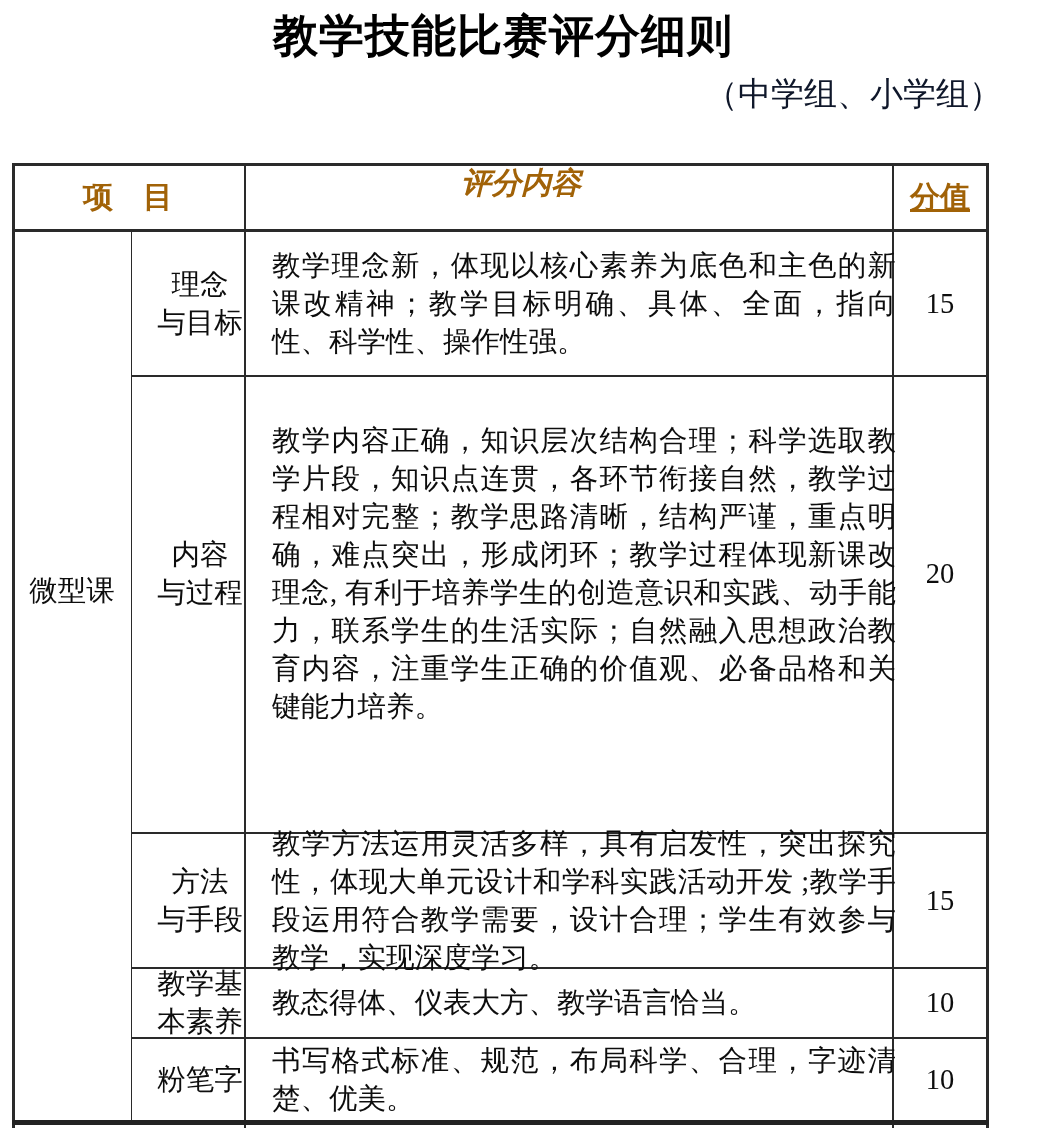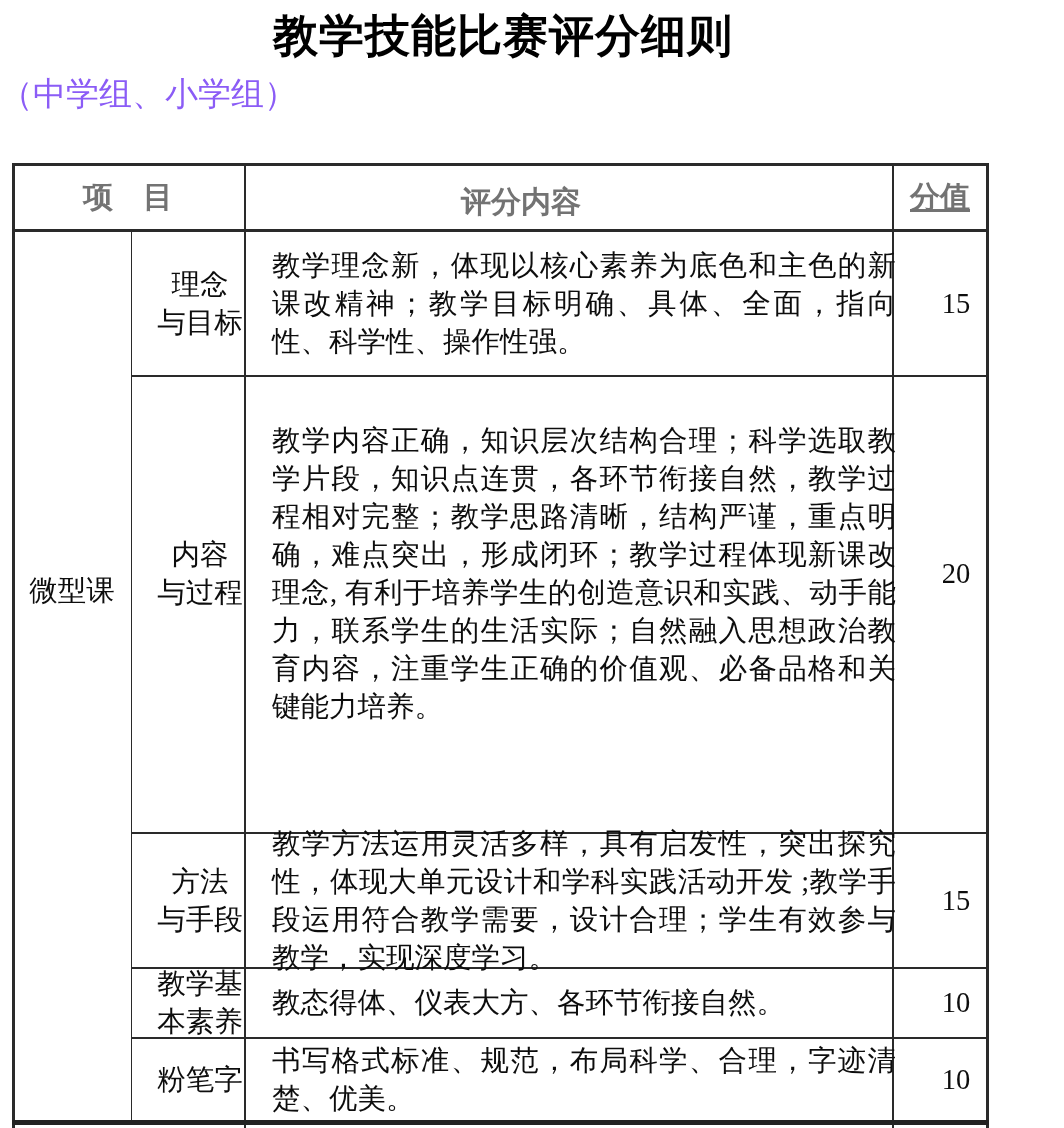--- a/index.html
+++ b/index.html
@@ -8,21 +8,21 @@
     background:#fff; overflow:hidden; color:#111;
     font-family:"Liberation Serif", serif;
   }
   .title {
     position:absolute; left:0; top:6px; width:1006px;
     text-align:center; font-family:"Liberation Sans", sans-serif;
     font-weight:bold; font-size:45px; letter-spacing:1px; color:#000;
   }
   .subtitle {
     position:absolute; left:0; top:72px; width:1002px;
-    text-align:left; font-size:33px; color:#8b5cf6;
+    text-align:right; font-size:33px; color:#0f172a;
   }
   
   .vl, .hl { position:absolute; background:#2a2a2a; }
   .v-left   { left:12px;    top:163px; width:2.5px; height:965px; }
   .v-c1     { left:130.5px; top:230px; width:1.5px; height:891px; }
   .v-c2     { left:244px;   top:163px; width:1.5px; height:965px; }
   .v-c3     { left:892px;   top:163px; width:1.5px; height:965px; }
   .v-right  { left:986px;   top:163px; width:2.5px; height:965px; }
   .h-top    { left:12px;    top:163px; width:976.5px; height:2.5px; }
   .h-header { left:12px;    top:229px; width:976.5px; height:2.5px; }
@@ -31,34 +31,34 @@
   .h-r3     { left:130.5px; top:967px;  width:858px; height:1.5px; }
   .h-r4     { left:130.5px; top:1037px; width:858px; height:1.5px; }
   .h-thick  { left:12px;    top:1120px; width:976.5px; height:4.5px; background:#222; }
   
   .cell {
     position:absolute; display:flex; align-items:center; justify-content:center;
     font-size:28.5px; line-height:38px; color:#0d0d0d;
   }
   .th {
     font-family:"Liberation Sans", sans-serif; font-weight:bold;
-    font-size:30px; color:#737373;
+    font-size:30px; color:#a16207;
   }
   .th-item    { left:12px;  top:165px; width:232px; height:64px; }
-  .th-content { left:245px; top:170px; width:552px; height:64px; }
+  .th-content { left:245px; top:151px; width:552px; height:64px;font-style:italic; }
   .th-score   { left:893px; top:165px; width:94px;  height:64px;text-decoration:underline; }
   .cat        { left:14px;  top:232px; width:116px; height:717px; }
   .sub  { left:144px; width:112px; white-space:pre-line; text-align:center; }
   .cont {
     left:256px; width:624px; justify-content:flex-start;
     text-align:justify;
     margin-left:16px;
   }
   .cont .inner { width:100%; }
-  .score { left:893px; width:94px;margin-left:16px; }
+  .score { left:893px; width:94px; }
   .r0 { top:232px;  height:143px; }
   .r1 { top:377px;  height:394px;align-items:center; }
   .r2 { top:834px;  height:133px; }
   .r3 { top:969px;  height:68px; }
   .r4 { top:1039px; height:81px; }
 </style>
 </head>
 <body>
 
 <div class="page">
@@ -104,21 +104,21 @@
     <div class="cell sub r2">方法
 与手段</div>
     <div class="cell cont r2">
         <span class="inner">教学方法运用灵活多样，具有启发性，突出探究性，体现大单元设计和学科实践活动开发 ;教学手段运用符合教学需要，设计合理；学生有效参与教学，实现深度学习。</span>
       </div>
     <div class="cell score r2">15</div>
 
     <div class="cell sub r3">教学基
 本素养</div>
     <div class="cell cont r3">
-        <span class="inner">教态得体、仪表大方、各环节衔接自然。</span>
+        <span class="inner">教态得体、仪表大方、教学语言恰当。</span>
       </div>
     <div class="cell score r3">10</div>
 
     <div class="cell sub r4">粉笔字</div>
     <div class="cell cont r4">
         <span class="inner">书写格式标准、规范，布局科学、合理，字迹清楚、优美。</span>
       </div>
     <div class="cell score r4">10</div>
   </div>
 

